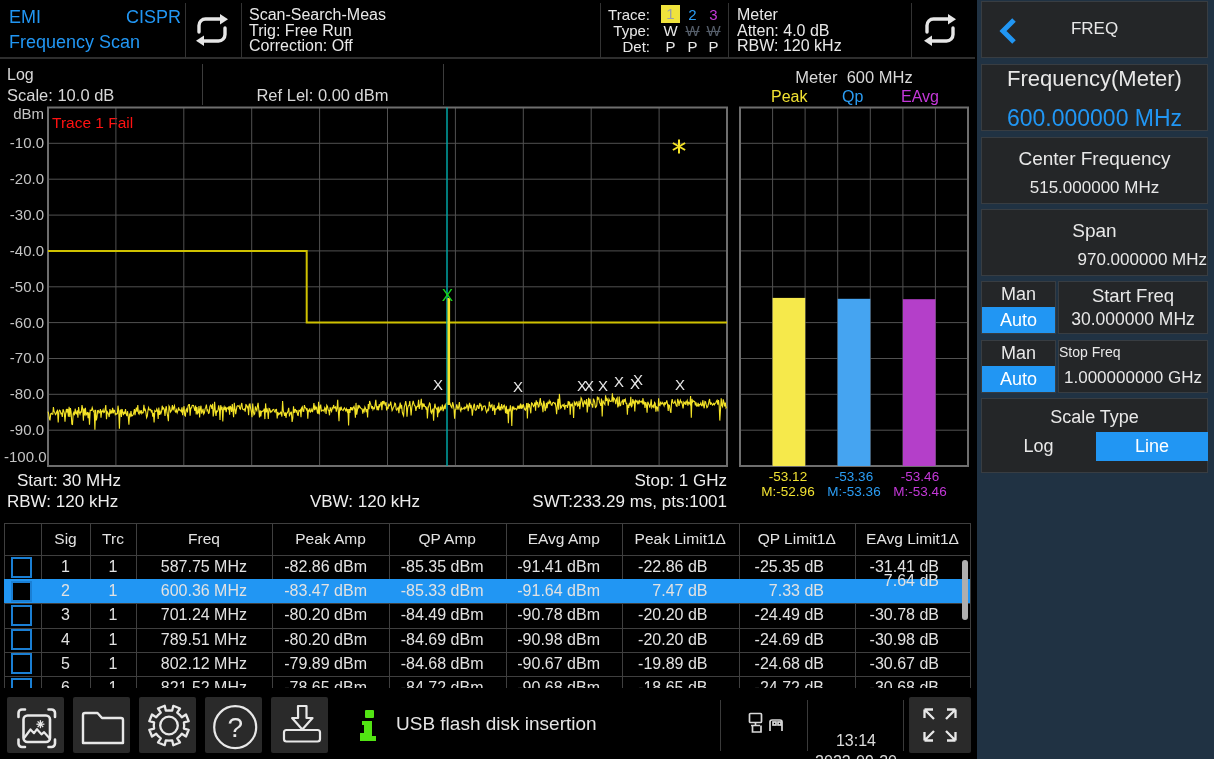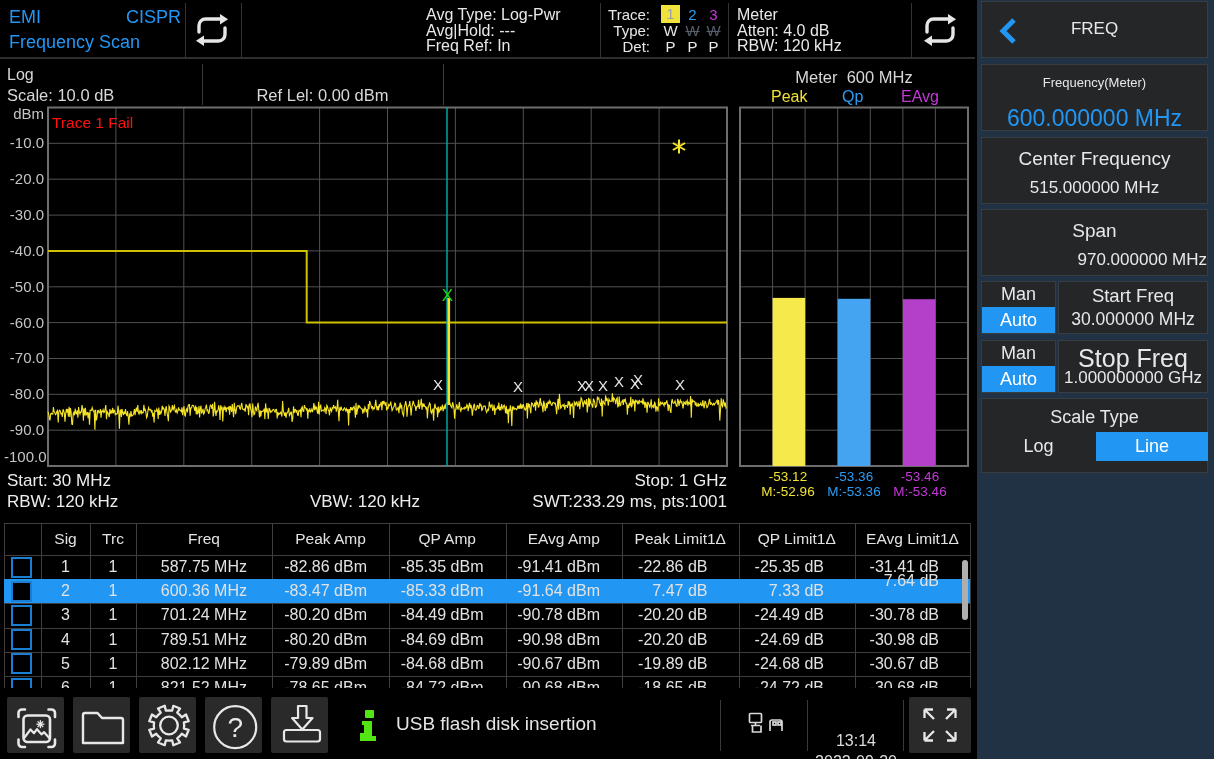--- a/index.html
+++ b/index.html
@@ -24,21 +24,21 @@
   <div class="sep" style="left:185px"></div>
   <div class="abs" style="left:194px;top:14px"><svg width="36" height="32" viewBox="0 0 36 32">
         <g stroke="#e6e6e6" stroke-width="3.4" fill="none" stroke-linecap="round">
 <path d="M5 18 v-6.5 a6.5 6.5 0 0 1 6.5 -6.5 h15"></path>
 <path d="M31 14 v6.5 a6.5 6.5 0 0 1 -6.5 6.5 h-15"></path>
         </g>
 <polygon points="26,0 26,10.5 34,5.2" fill="#e6e6e6"></polygon>
 <polygon points="10,21.5 10,32 2,26.8" fill="#e6e6e6"></polygon>
       </svg></div>
   <div class="sep" style="left:241px"></div>
-  <div class="t3" style="left:426px">Avg Type: Log-Pwr<br>Avg|Hold: ---<br>Freq Ref: In</div>
+  <div class="t3" style="left:249px">Scan-Search-Meas<br>Trig: Free Run<br>Correction: Off</div>
   <div class="sep" style="left:600px"></div>
   <div class="tr3" style="left:605px;width:45px;text-align:right">Trace:<br>Type:<br>Det:</div>
   <div class="abs" style="left:661px;top:5px;width:19px;height:18px;background:#f0e33c;color:#9aa0a8;font-size:15px;text-align:center;line-height:18px">1</div>
   <div class="tr3" style="left:685px;width:15px;text-align:center;color:#2b9df4">2</div>
   <div class="tr3" style="left:706px;width:15px;text-align:center;color:#c438d8">3</div>
   <div class="tr3" style="left:663px;top:23px;width:15px;text-align:center">W</div>
   <div class="tr3" style="left:685px;top:23px;width:15px;text-align:center;color:#555e6a;text-decoration:line-through">W</div>
   <div class="tr3" style="left:706px;top:23px;width:15px;text-align:center;color:#555e6a;text-decoration:line-through">W</div>
   <div class="tr3" style="left:663px;top:39px;width:15px;text-align:center">P</div>
   <div class="tr3" style="left:685px;top:39px;width:15px;text-align:center">P</div>
@@ -143,21 +143,21 @@
     <text x="635" y="327.0" class="xm">X</text>
     <text x="638" y="323.0" class="xm">X</text>
     <text x="680" y="328.0" class="xm">X</text>
   <g stroke="#f4e327" stroke-width="2">
       <line x1="679.0" y1="91.5" x2="679.0" y2="77.5"></line>
       <line x1="685.1" y1="88.0" x2="672.9" y2="81.0"></line>
       <line x1="672.9" y1="88.0" x2="685.1" y2="81.0"></line>
     </g>
 </svg>
 
-<div class="blab" style="left:7px;top:471px">Start: 30 MHz</div>
+<div class="blab" style="left:17px;top:471px">Start: 30 MHz</div>
 <div class="blab" style="right:487px;top:471px">Stop: 1 GHz</div>
 <div class="blab" style="left:7px;top:492px">RBW: 120 kHz</div>
 <div class="blab" style="left:280px;top:492px;width:170px;text-align:center">VBW: 120 kHz</div>
 <div class="blab" style="right:487px;top:492px">SWT:233.29 ms, pts:1001</div>
 <div class="abs" style="left:755px;top:469px;width:66px;text-align:center;font-size:13.5px;line-height:15px;color:#f0e132">-53.12<br>M:-52.96</div>
 <div class="abs" style="left:821px;top:469px;width:66px;text-align:center;font-size:13.5px;line-height:15px;color:#2b9df4">-53.36<br>M:-53.36</div>
 <div class="abs" style="left:887px;top:469px;width:66px;text-align:center;font-size:13.5px;line-height:15px;color:#c438d8">-53.46<br>M:-53.46</div>
 
 <div class="tb" style="left:4.0px;top:523.0px;width:1px;height:165.0px"></div>
 <div class="tb" style="left:41.0px;top:523.0px;width:1px;height:165.0px"></div>
@@ -251,21 +251,21 @@
 <div class="abs" style="left:962px;top:560px;width:6px;height:60px;background:#aeaeae;border-radius:3px"></div>
 
 <div class="abs" style="left:977px;top:0;width:237px;height:759px;background:#203243"></div>
 <div class="pbtn" style="left:981px;top:1px;width:227px;height:57px">
 <svg width="22" height="28" style="position:absolute;left:16px;top:16px" viewBox="0 0 22 28">
       <polyline points="16,2 5,13 16,24" fill="none" stroke="#2196f3" stroke-width="5"></polyline>
     </svg>
 <div style="position:absolute;left:0;top:17px;width:100%;text-align:center;font-size:17px;color:#e8e8e8">FREQ</div>
   </div>
 <div class="pbtn" style="left:981px;top:64px;width:227px;height:67px">
-    <div style="position:absolute;top:10px;width:100%;text-align:center;font-size:13px;color:#e8e8e8">Frequency(Meter)</div>
+    <div style="position:absolute;top:1px;width:100%;text-align:center;font-size:22px;color:#e8e8e8">Frequency(Meter)</div>
     <div style="position:absolute;top:40px;width:100%;text-align:center;font-size:23px;color:#2196f3">600.000000 MHz</div>
   </div>
 <div class="pbtn" style="left:981px;top:137px;width:227px;height:67px">
     <div style="position:absolute;top:10px;width:100%;text-align:center;font-size:19px;color:#e8e8e8">Center Frequency</div>
     <div style="position:absolute;top:40px;width:100%;text-align:center;font-size:17px;color:#e8e8e8">515.000000 MHz</div>
   </div>
 <div class="pbtn" style="left:981px;top:209px;width:227px;height:67px">
     <div style="position:absolute;top:10px;width:100%;text-align:center;font-size:19px;color:#e8e8e8">Span</div>
     <div style="position:absolute;top:40px;width:100%;text-align:right;font-size:17px;color:#e8e8e8">970.000000 MHz</div>
   </div>
@@ -275,21 +275,21 @@
   </div>
 <div class="pbtn" style="left:1058px;top:281px;width:150px;height:53px">
     <div style="position:absolute;top:3px;width:100%;text-align:center;font-size:18.5px;color:#e8e8e8">Start Freq</div>
     <div style="position:absolute;top:27px;width:100%;text-align:center;font-size:17.5px;color:#e8e8e8">30.000000 MHz</div>
   </div>
 <div class="pbtn" style="left:981px;top:340px;width:75px;height:53px">
     <div style="position:absolute;top:2px;width:73px;text-align:center;font-size:18px;color:#e8e8e8">Man</div>
     <div style="position:absolute;top:25px;left:0;width:73px;height:26px;background:#2196f3;text-align:center;font-size:18px;color:#fff;line-height:26px">Auto</div>
   </div>
 <div class="pbtn" style="left:1058px;top:340px;width:150px;height:53px">
-    <div style="position:absolute;top:3px;width:100%;text-align:center;font-size:25px;color:#e8e8e8">Stop Freq</div>
+    <div style="position:absolute;top:3px;width:100%;text-align:left;font-size:14px;color:#e8e8e8">Stop Freq</div>
     <div style="position:absolute;top:27px;width:100%;text-align:center;font-size:17px;color:#e8e8e8">1.000000000 GHz</div>
   </div>
 <div class="pbtn" style="left:981px;top:398px;width:227px;height:75px">
     <div style="position:absolute;top:8px;width:100%;text-align:center;font-size:18px;color:#e8e8e8">Scale Type</div>
     <div style="position:absolute;top:33px;left:0;width:113px;height:29px;text-align:center;font-size:18px;color:#e8e8e8;line-height:29px">Log</div>
     <div style="position:absolute;top:33px;left:114px;width:112px;height:29px;background:#2196f3;text-align:center;font-size:18px;color:#fff;line-height:29px">Line</div>
   </div>
 
 <div class="abs" style="left:0;top:694px;width:975px;height:65px;background:#000"></div>
 <div class="bbtn" style="left:7px">

